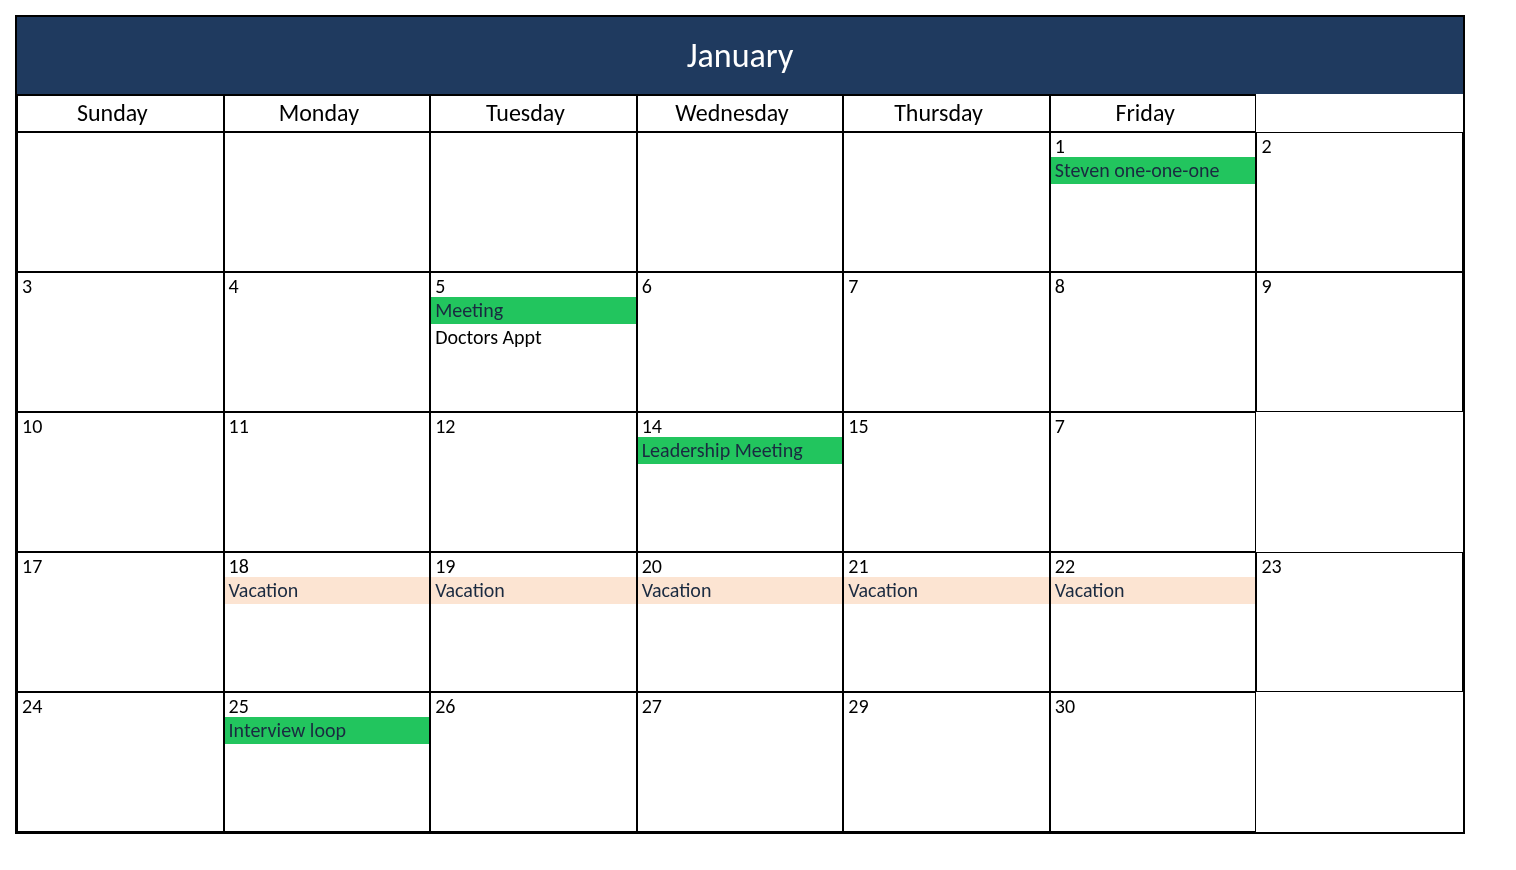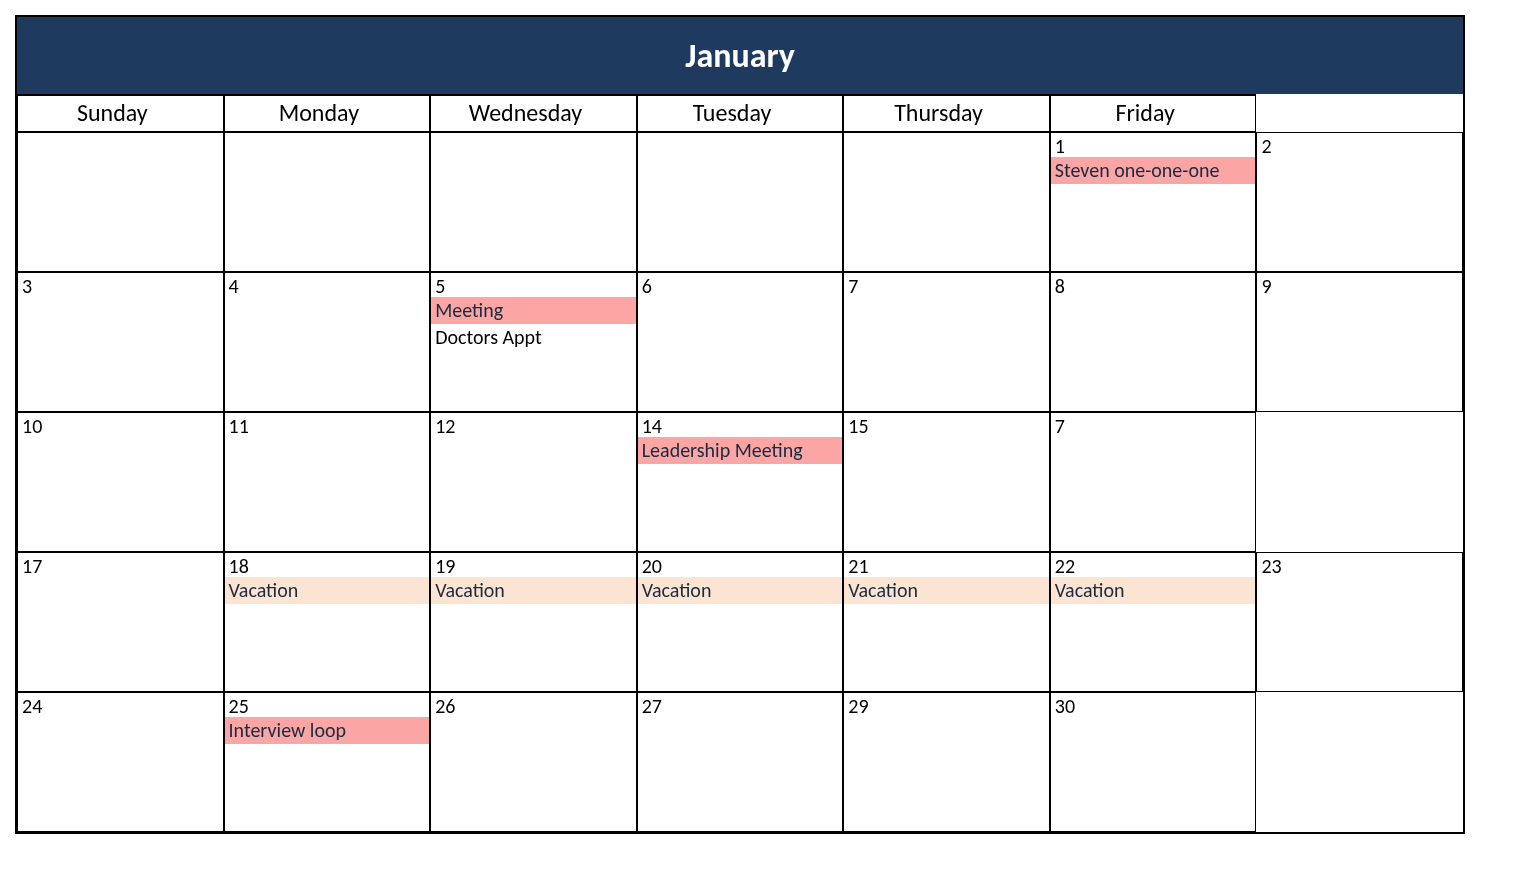--- a/index.html
+++ b/index.html
@@ -11,21 +11,21 @@
   }
   .calendar {
     border: 2px solid #000;
     width: 1450px;
   }
   .month-header {
     background: #1f3a5f;
     color: #fff;
     text-align: center;
     font-size: 34px;
-    font-weight: bold;
+    font-weight: normal;
     padding: 18px 0;
   }
   .day-headers {
     display: grid;
     grid-template-columns: repeat(7, 1fr);
   }
   .day-header {
     border: 1px solid #000;
     border-top: 2px solid #000;
     text-align: center;
@@ -53,40 +53,40 @@
     line-height: 1.1;
   }
   .event {
     font-size: 20px;
     padding: 1px 4px;
     line-height: 1.25;
     white-space: nowrap;
     color: #1a2a40;
   }
   .event-blue {
-    background: #fca5a5;
+    background: #22c55e;
   }
   .event-peach {
     background: #fce4d2;
   }
   .event-plain {
     background: transparent;
     color: #000;
   }
 </style>
 </head>
 <body>
 
 <div class="calendar">
   <div class="month-header">January</div>
   <div class="day-headers">
     <div class="day-header">Sunday</div>
     <div class="day-header">Monday</div>
+    <div class="day-header">Tuesday</div>
     <div class="day-header">Wednesday</div>
-    <div class="day-header">Tuesday</div>
     <div class="day-header">Thursday</div>
     <div class="day-header">Friday</div>
   </div>
   <div class="weeks" id="weeks">
       <div class="week">
         <div class="day-cell">
           <div class="day-number"></div>
         </div>
         <div class="day-cell">
           <div class="day-number"></div>

